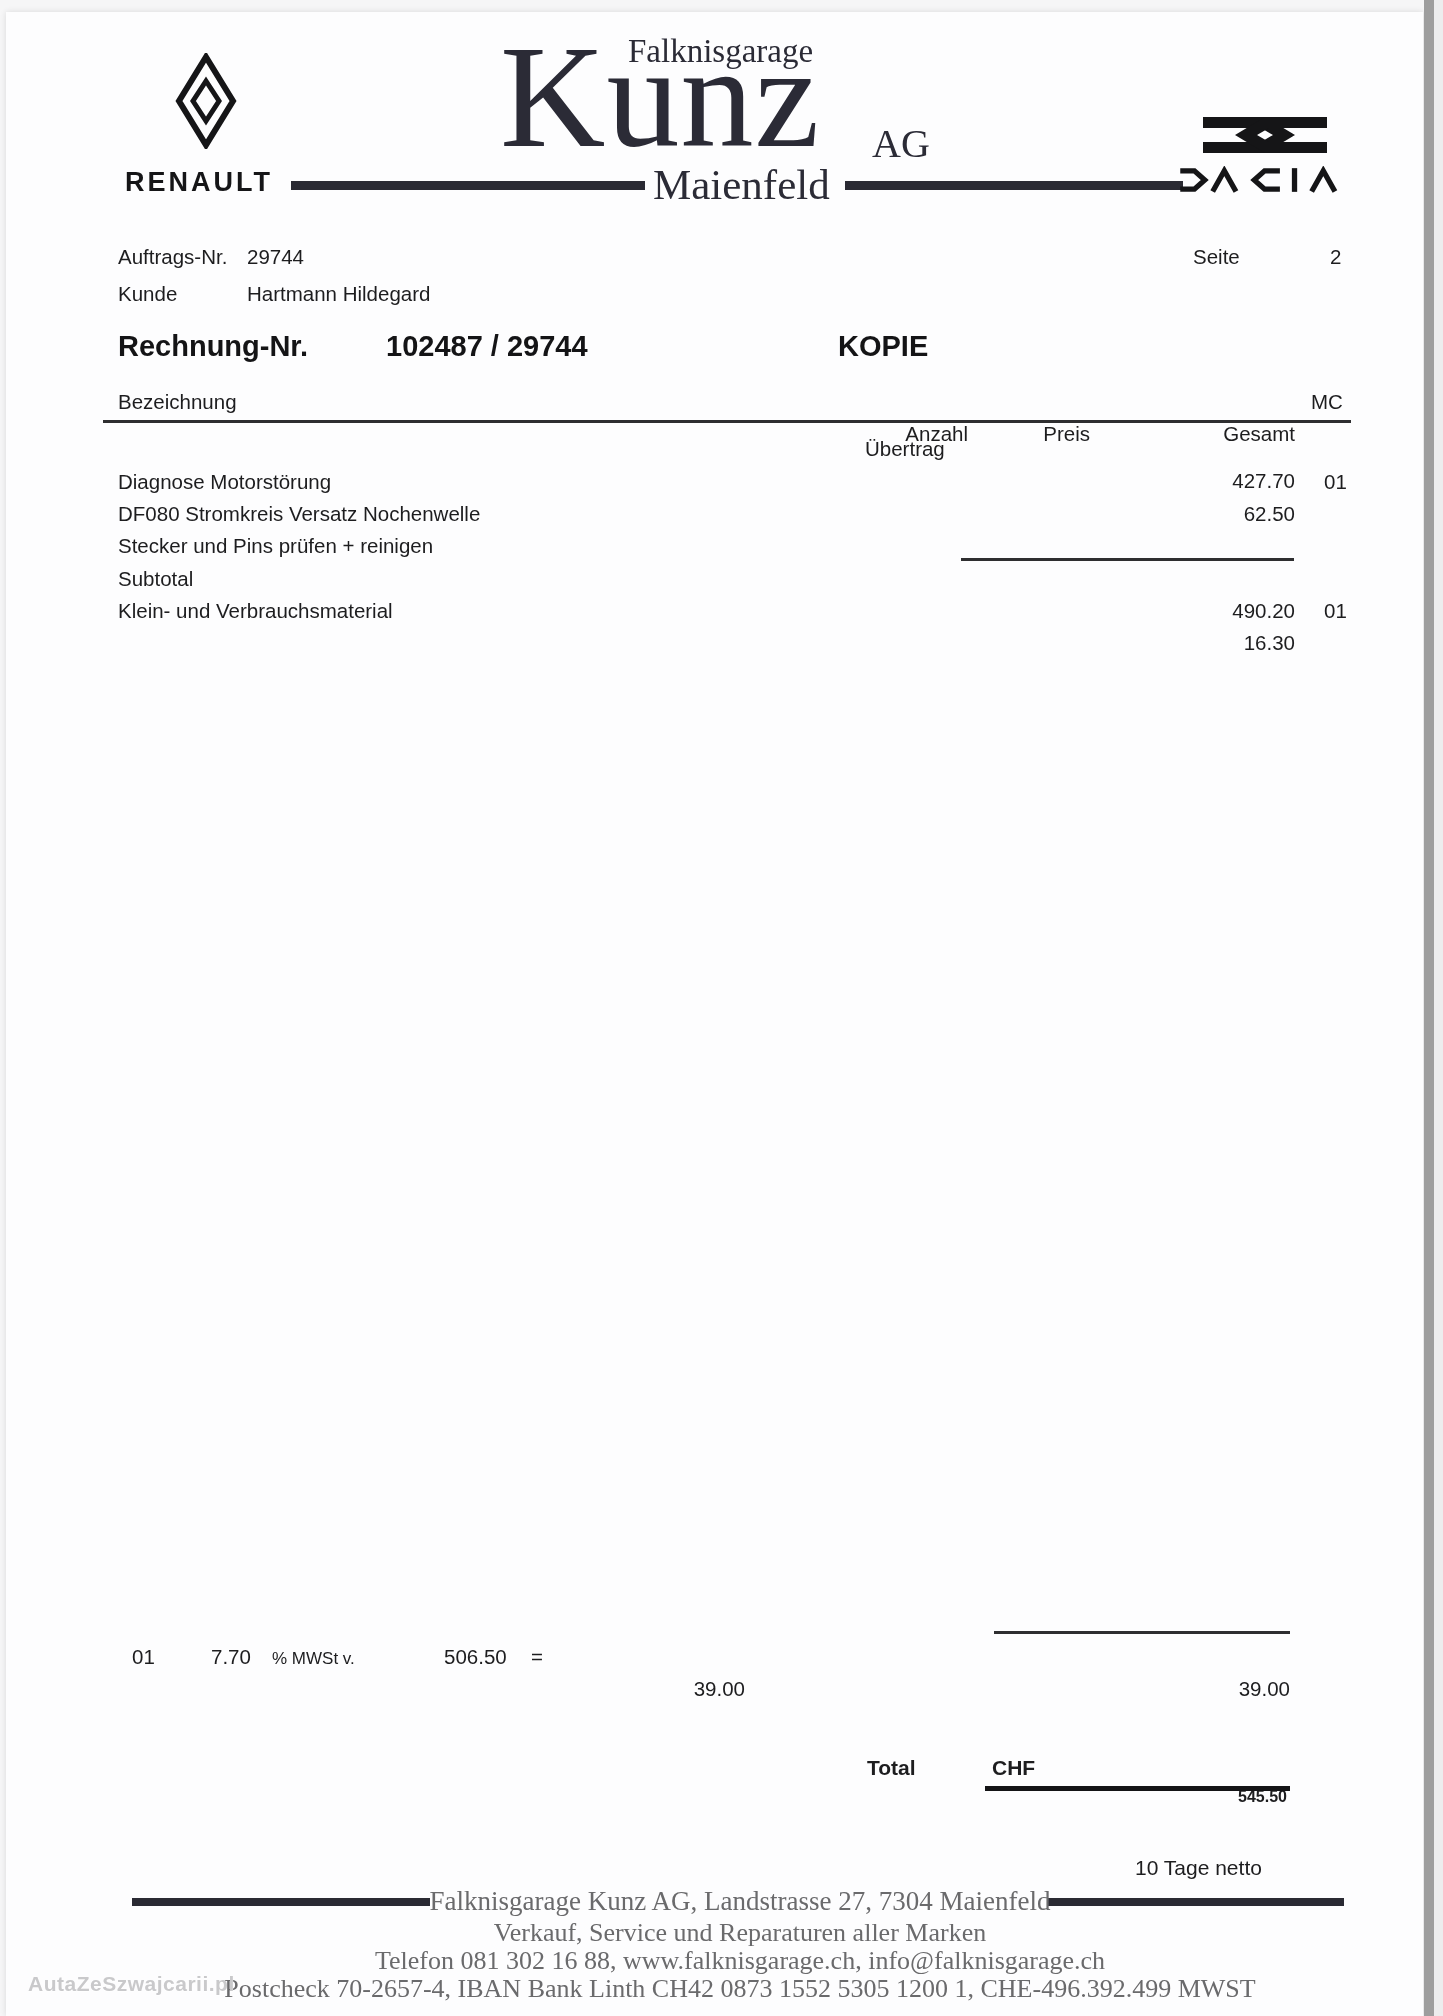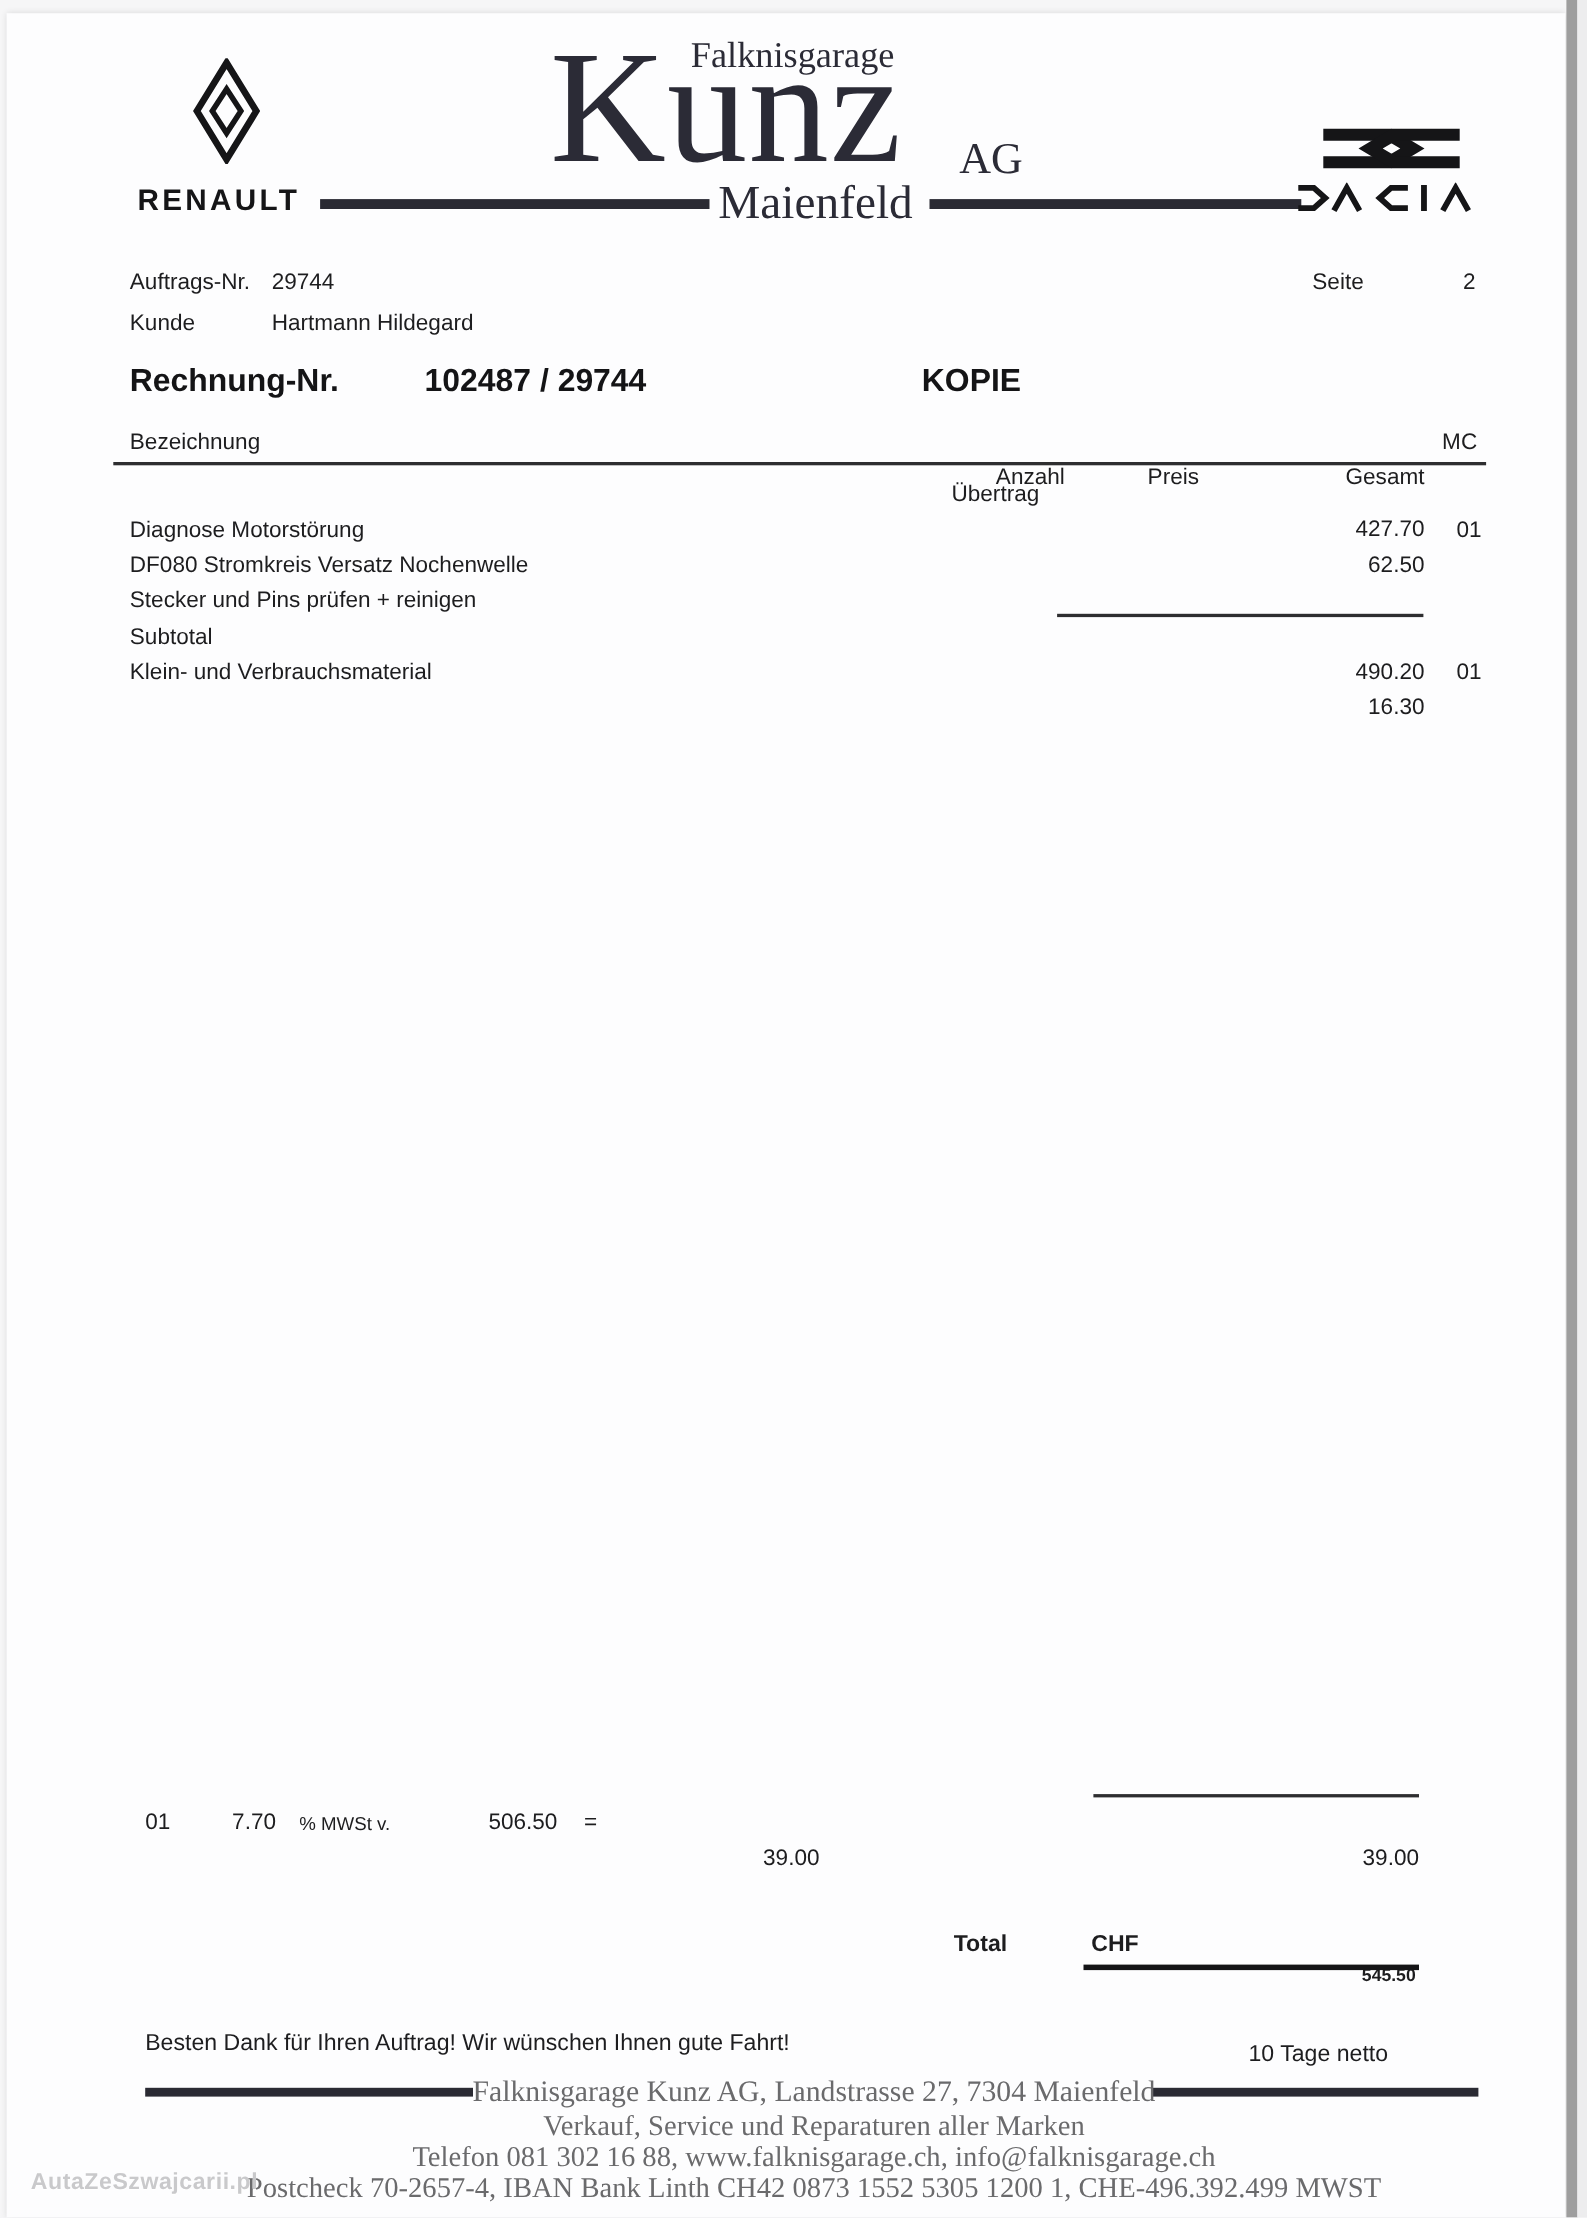--- a/index.html
+++ b/index.html
@@ -113,21 +113,20 @@
   <div class="abs body-txt" style="left:444px;top:1645px;">506.50</div>
   <div class="abs body-txt" style="left:531px;top:1645px;">=</div>
   <div class="abs body-txt r" style="left:645px;top:1645px;width:100px;">39.00</div>
   <div class="abs body-txt r" style="left:1175px;top:1645px;width:115px;">39.00</div>
 
   <div class="abs body-txt b" style="left:867px;top:1756px;font-size:21px;">Total</div>
   <div class="abs body-txt b" style="left:992px;top:1756px;font-size:21px;">CHF</div>
   <div class="abs body-txt b r" style="left:1160px;top:1756px;width:127px;font-size:16px;">545.50</div>
   <div class="abs" style="left:985px;top:1786px;width:305px;height:5px;background:#141416;"></div>
 
-  <div class="abs body-txt" style="left:132px;top:1846px;font-size:21px;">Besten Dank für Ihren Auftrag!  Wir wünschen Ihnen gute Fahrt!</div>
   <div class="abs body-txt" style="left:1135px;top:1856px;font-size:21px;">10 Tage netto</div>
 
   <div class="abs bar" style="left:132px;top:1898px;width:298px;height:8px;"></div>
   <div class="abs bar" style="left:1048px;top:1898px;width:296px;height:8px;"></div>
   <div class="abs footer-txt" style="left:20px;top:1886px;width:1440px;font-size:27px;">Falknisgarage Kunz AG, Landstrasse 27, 7304 Maienfeld</div>
   <div class="abs footer-txt" style="left:20px;top:1918px;width:1440px;font-size:26px;">Verkauf, Service und Reparaturen aller Marken</div>
   <div class="abs footer-txt" style="left:20px;top:1946px;width:1440px;font-size:26px;">Telefon 081 302 16 88, www.falknisgarage.ch, info@falknisgarage.ch</div>
   <div class="abs footer-txt" style="left:20px;top:1974px;width:1440px;font-size:26px;">Postcheck 70-2657-4, IBAN Bank Linth CH42 0873 1552 5305 1200 1, CHE-496.392.499 MWST</div>
 
   <div class="abs watermark" style="left:28px;top:1972px;">AutaZeSzwajcarii.pl</div>

